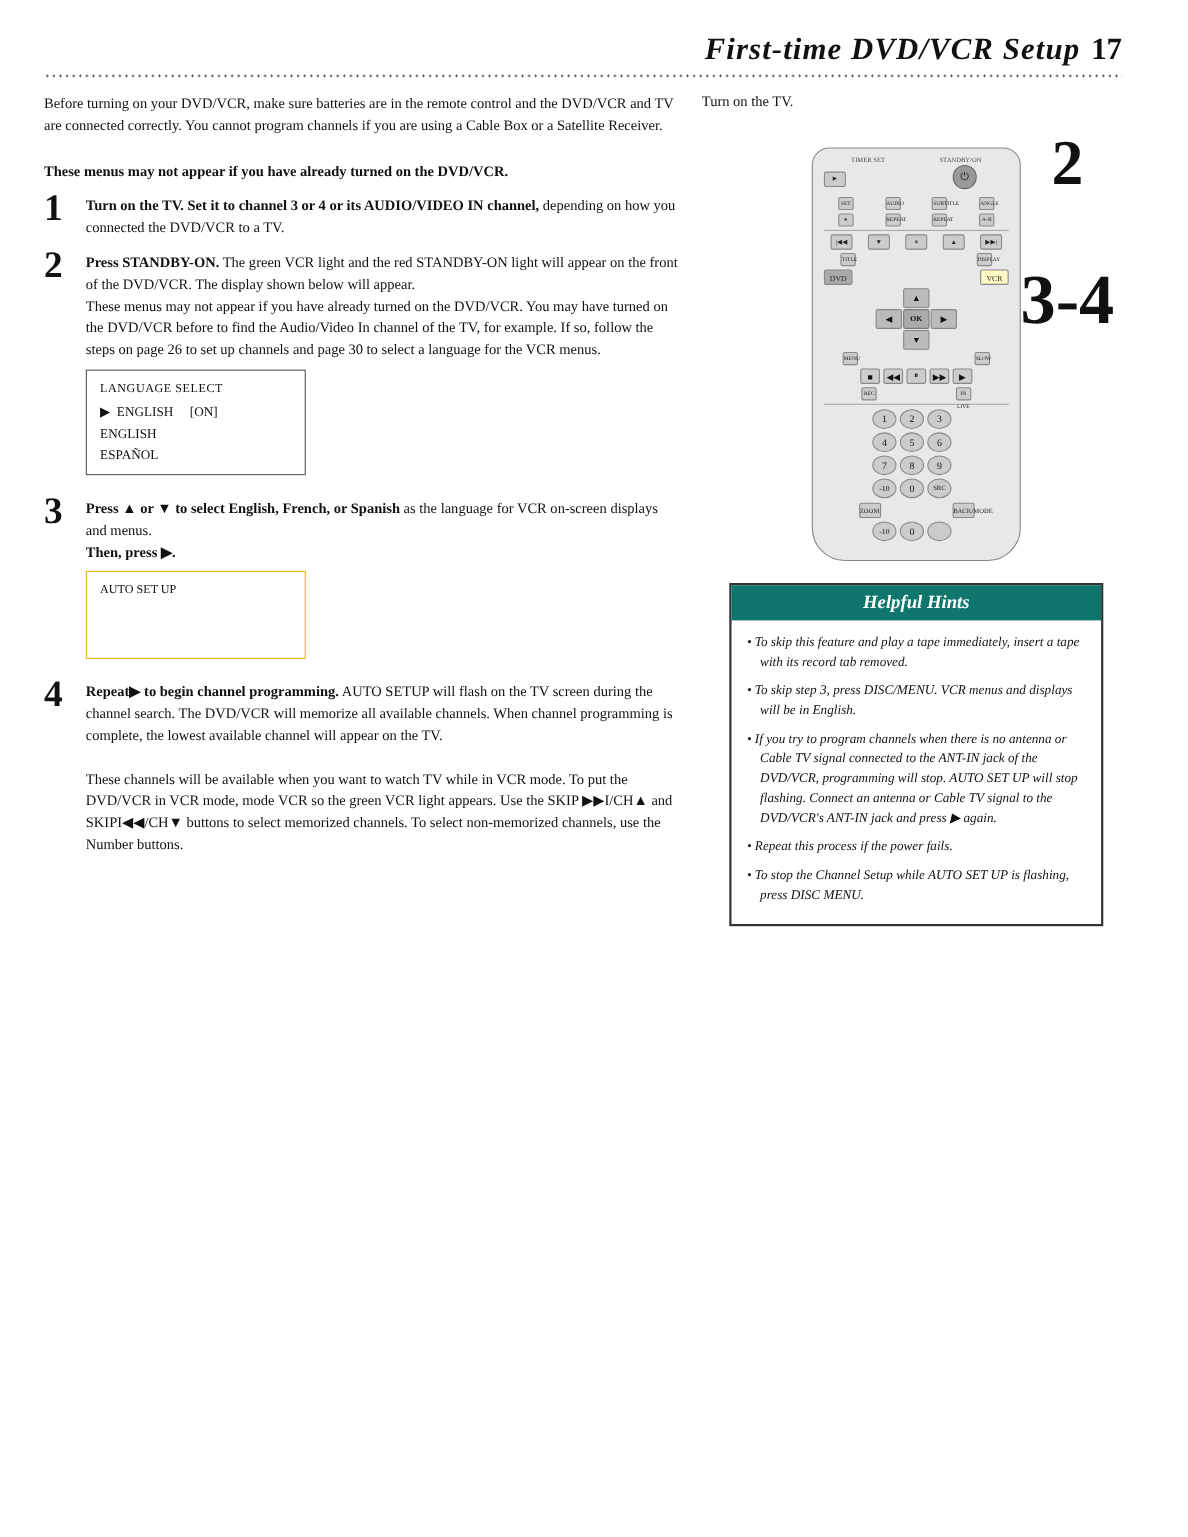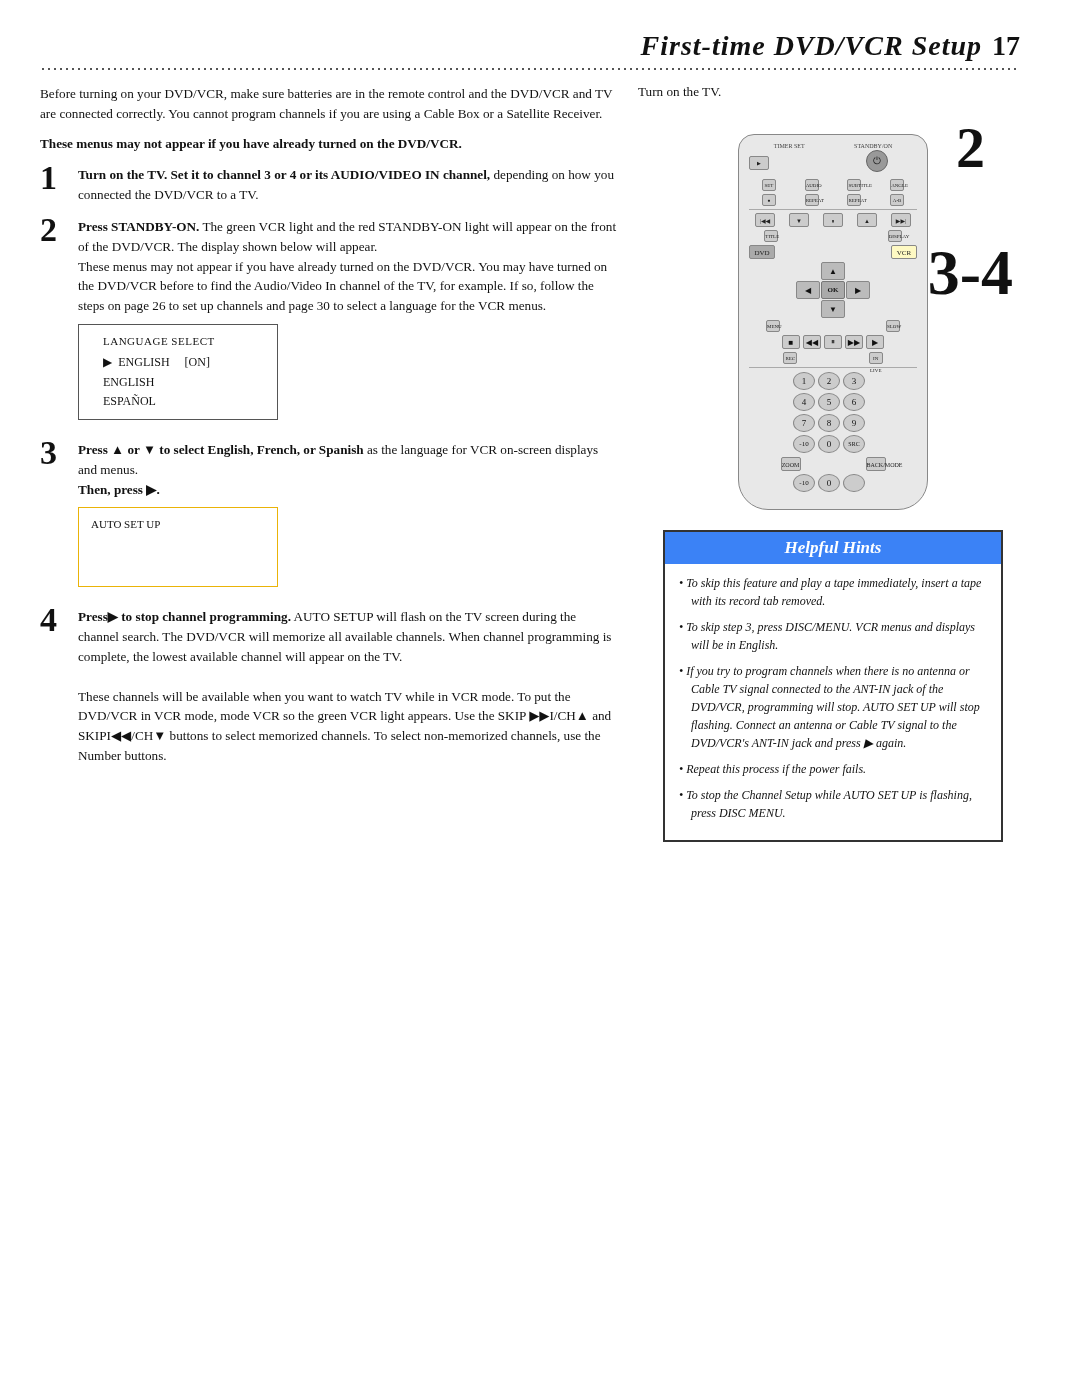--- a/index.html
+++ b/index.html
@@ -67,21 +67,21 @@
       flex: 0 0 370px;
       display: flex;
       flex-direction: column;
       align-items: center;
     }
 
     
     .intro-text {
       font-size: 13.2px;
       line-height: 1.5;
-      margin-bottom: 10px;
+      margin-bottom: 22px;
     }
 
     .bold-note {
       font-weight: bold;
       font-size: 13.2px;
       line-height: 1.5;
       margin-bottom: 12px;
     }
 
     
@@ -107,21 +107,21 @@
     }
 
     .step-content b {
       font-weight: bold;
     }
 
     
     .lang-select-box {
       border: 1px solid #555;
       width: 200px;
-      padding: 8px 24px;
+      padding: 8px 12px;
       margin: 8px 0 8px 0;
       font-size: 12px;
     }
     .lang-box-title {
       font-size: 11px;
       letter-spacing: 0.5px;
       margin-bottom: 4px;
     }
     .lang-option {
       font-size: 12px;
@@ -182,21 +182,21 @@
 
     
     .helpful-hints-box {
       border: 2px solid #333;
       width: 340px;
       margin-top: 20px;
       padding: 0;
     }
 
     .helpful-hints-header {
-      background: #3b82f6;
+      background: #0f766e;
       color: #fff;
       text-align: center;
       padding: 6px 10px;
       font-size: 17px;
       font-style: italic;
       font-weight: bold;
     }
 
     .helpful-hints-body {
       padding: 10px 14px;
@@ -401,21 +401,21 @@
           
           <div class="auto-setup-box">
             <span>AUTO SET UP</span>
           </div>
         </div>
       </div>
 
       <div class="step">
         <span class="step-number">4</span>
         <div class="step-content">
-          <b>Press▶ to stop channel programming.</b><span> AUTO SETUP will flash on the TV screen during the channel search. The DVD/VCR will memorize all available channels. When channel programming is complete, the lowest available channel will appear on the TV.</span>
+          <b>Repeat▶ to begin channel programming.</b><span> AUTO SETUP will flash on the TV screen during the channel search. The DVD/VCR will memorize all available channels. When channel programming is complete, the lowest available channel will appear on the TV.</span>
           <br><br>
           <span>These channels will be available when you want to watch TV while in VCR mode. To put the DVD/VCR in VCR mode, mode VCR so the green VCR light appears. Use the SKIP ▶▶I/CH▲ and SKIPI◀◀/CH▼ buttons to select memorized channels. To select non-memorized channels, use the Number buttons.</span>
         </div>
       </div>
 
     </div>
 
     <div class="right-column">
 
       <div class="step1-label">

